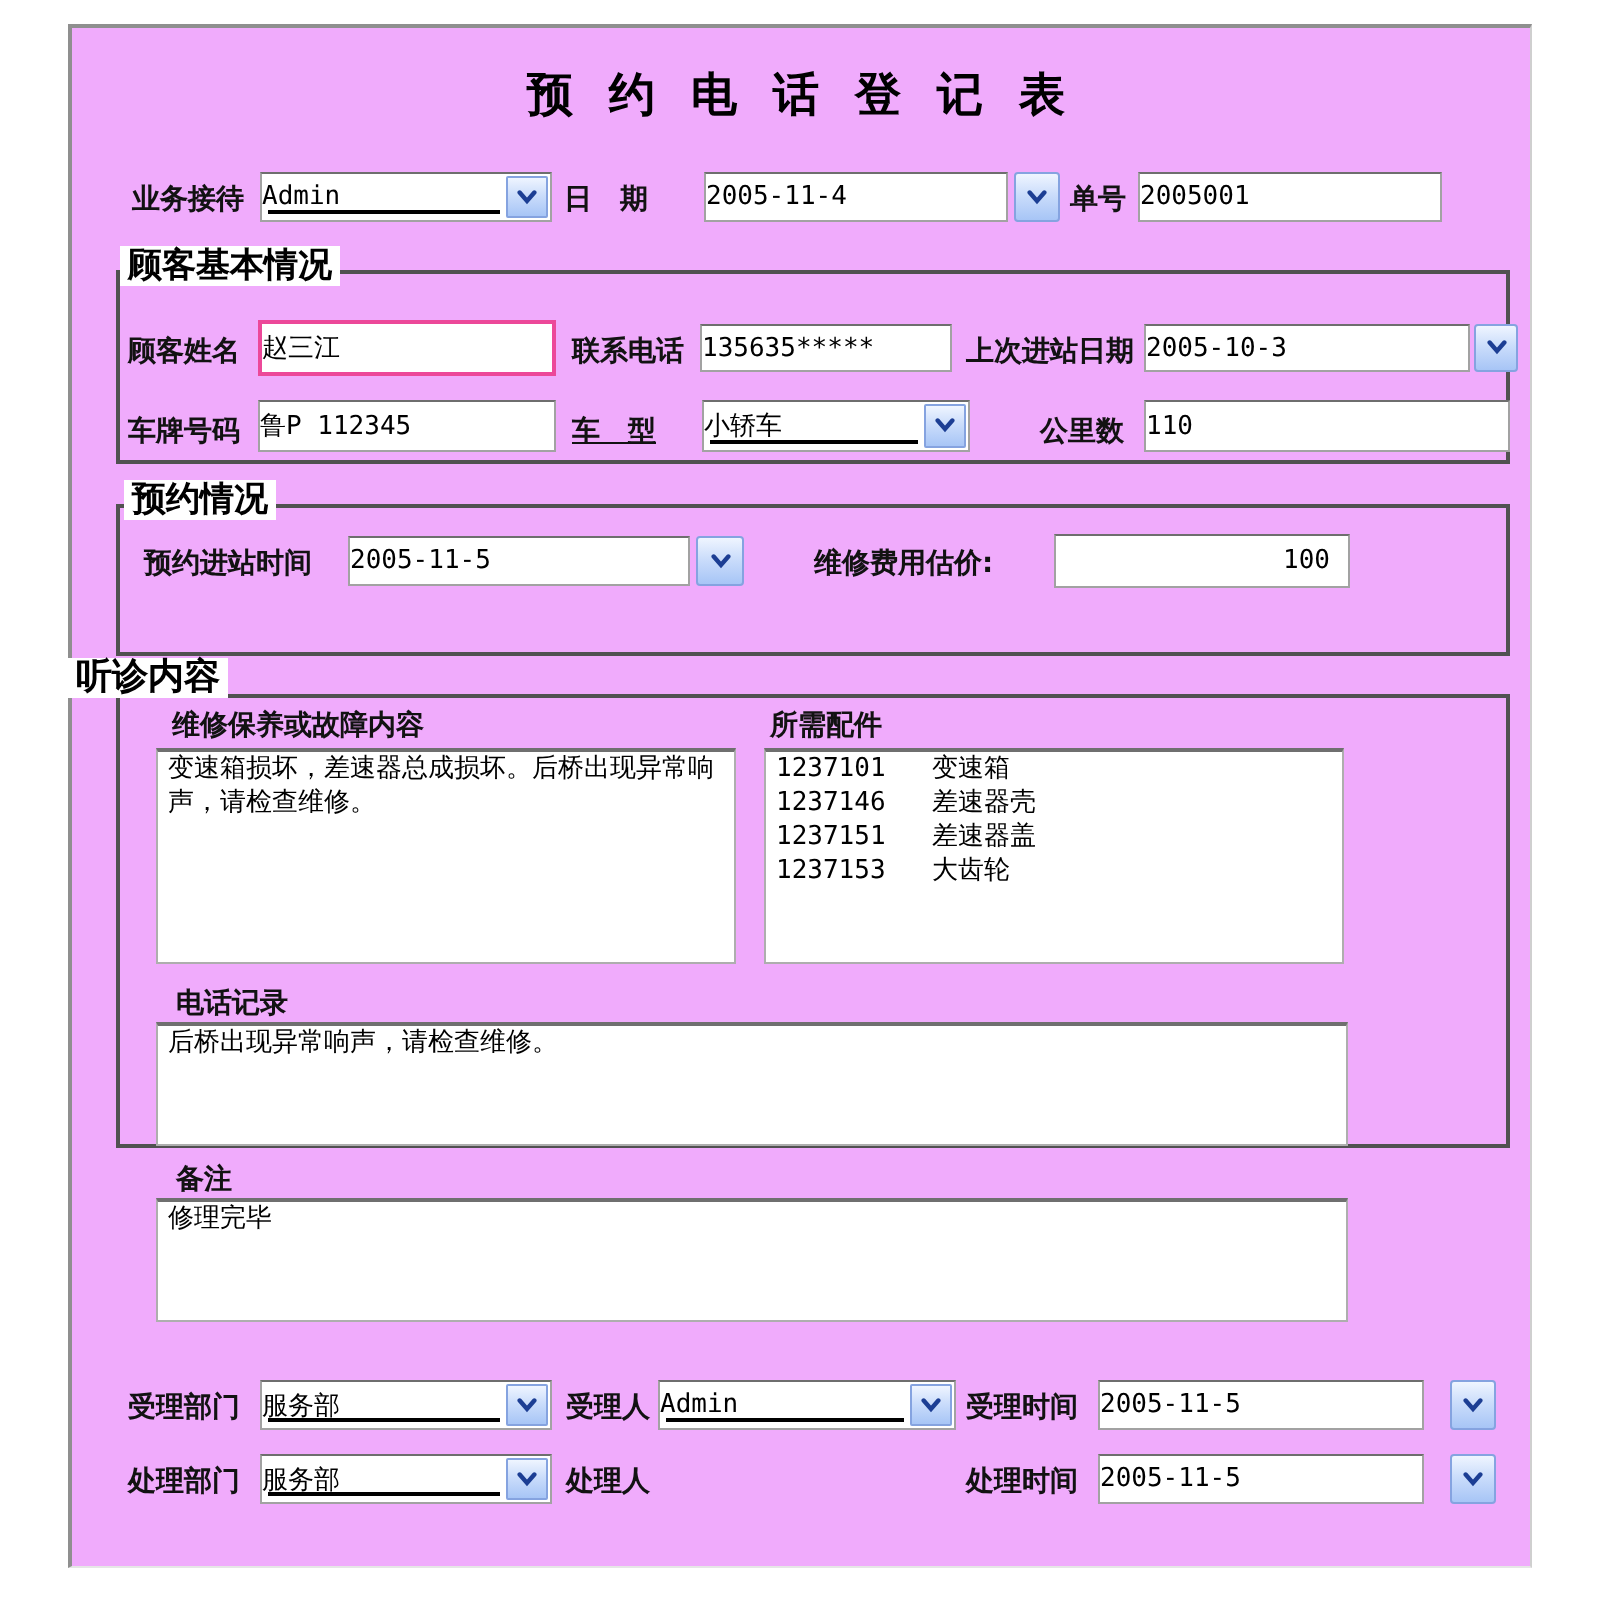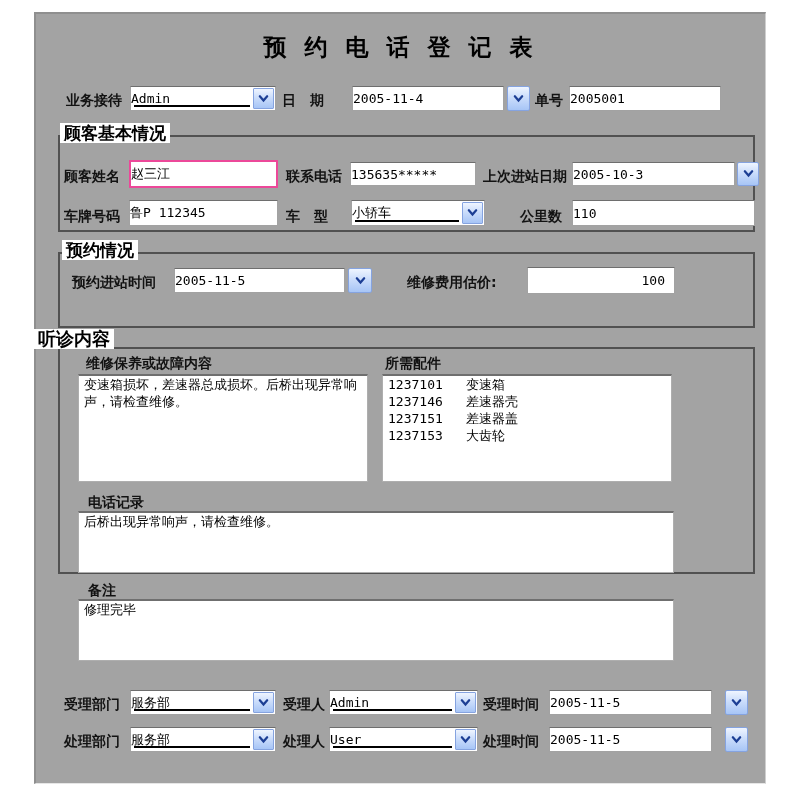--- a/index.html
+++ b/index.html
@@ -2,21 +2,21 @@
 <html><head>
 <meta charset="utf-8">
 <style>
   html,body{margin:0;padding:0;}
   body{
     width:800px;height:800px;background:#ffffff;position:relative;
     font-family:"DejaVu Sans","Liberation Sans",sans-serif;
     -webkit-font-smoothing:antialiased;
   }
   .frame{
-    position:absolute;left:34px;top:12px;width:729px;height:769px;background:#a3a3a3;
+    position:absolute;left:34px;top:12px;width:729px;height:769px;background:#f0abfc;
     border-top:2px solid #8f8f8f;border-left:2px solid #8f8f8f;
     border-right:1px solid #cfcfcf;border-bottom:1px solid #e6e6e6;
   }
   .title{
     position:absolute;left:0;top:18px;width:100%;text-align:center;
     font-size:23px;font-weight:bold;letter-spacing:5px;color:#000;white-space:nowrap;
   }
   .lbl{
     position:absolute;font-size:14px;font-weight:bold;color:#121212;
     white-space:nowrap;line-height:17px;
@@ -106,21 +106,21 @@
     <div class="xp-btn" style="left:677px;top:25px;width:22px;height:24px;">
       <svg viewBox="0 0 12 8">
           <path d="M2 1 L6 5.6 L10 1" stroke="#1c3e94" stroke-width="2.4" fill="none" stroke-linecap="round"></path>
         </svg>
     </div>
 
     <div class="lbl" style="left:4px;top:71px;">车牌号码</div>
     <div class="tb" style="left:69px;top:63px;width:149px;height:26px;">
       <span>鲁P 112345</span>
     </div>
-    <div class="lbl" style="left:226px;top:71px;">车　型</div>
+    <div class="lbl" style="left:226px;top:71px;text-decoration:underline;">车　型</div>
     <div class="tb combo" style="left:291px;top:63px;width:134px;height:26px;text-align:right;">
       <span>小轿车</span>
       <span class="underline"></span>
       <span class="xp-btn">
         <svg viewBox="0 0 12 8">
             <path d="M2 1 L6 5.6 L10 1" stroke="#1c3e94" stroke-width="2.4" fill="none" stroke-linecap="round"></path>
           </svg>
       </span>
     </div>
     <div class="lbl" style="left:460px;top:71px;">公里数</div>
@@ -214,29 +214,20 @@
   <div class="tb combo" style="left:94px;top:713px;width:146px;height:25px;">
     <span>服务部</span>
     <span class="underline"></span>
     <span class="xp-btn">
       <svg viewBox="0 0 12 8">
           <path d="M2 1 L6 5.6 L10 1" stroke="#1c3e94" stroke-width="2.4" fill="none" stroke-linecap="round"></path>
         </svg>
     </span>
   </div>
   <div class="lbl" style="left:247px;top:719px;">处理人</div>
-  <div class="tb combo" style="left:293px;top:713px;width:149px;height:25px;">
-    <span>User</span>
-    <span class="underline"></span>
-    <span class="xp-btn">
-      <svg viewBox="0 0 12 8">
-          <path d="M2 1 L6 5.6 L10 1" stroke="#1c3e94" stroke-width="2.4" fill="none" stroke-linecap="round"></path>
-        </svg>
-    </span>
-  </div>
   <div class="lbl" style="left:447px;top:719px;">处理时间</div>
   <div class="tb" style="left:513px;top:713px;width:163px;height:25px;">
     <span>2005-11-5</span>
   </div>
   <div class="xp-btn" style="left:689px;top:713px;width:23px;height:25px;">
     <svg viewBox="0 0 12 8">
         <path d="M2 1 L6 5.6 L10 1" stroke="#1c3e94" stroke-width="2.4" fill="none" stroke-linecap="round"></path>
       </svg>
   </div>
 

